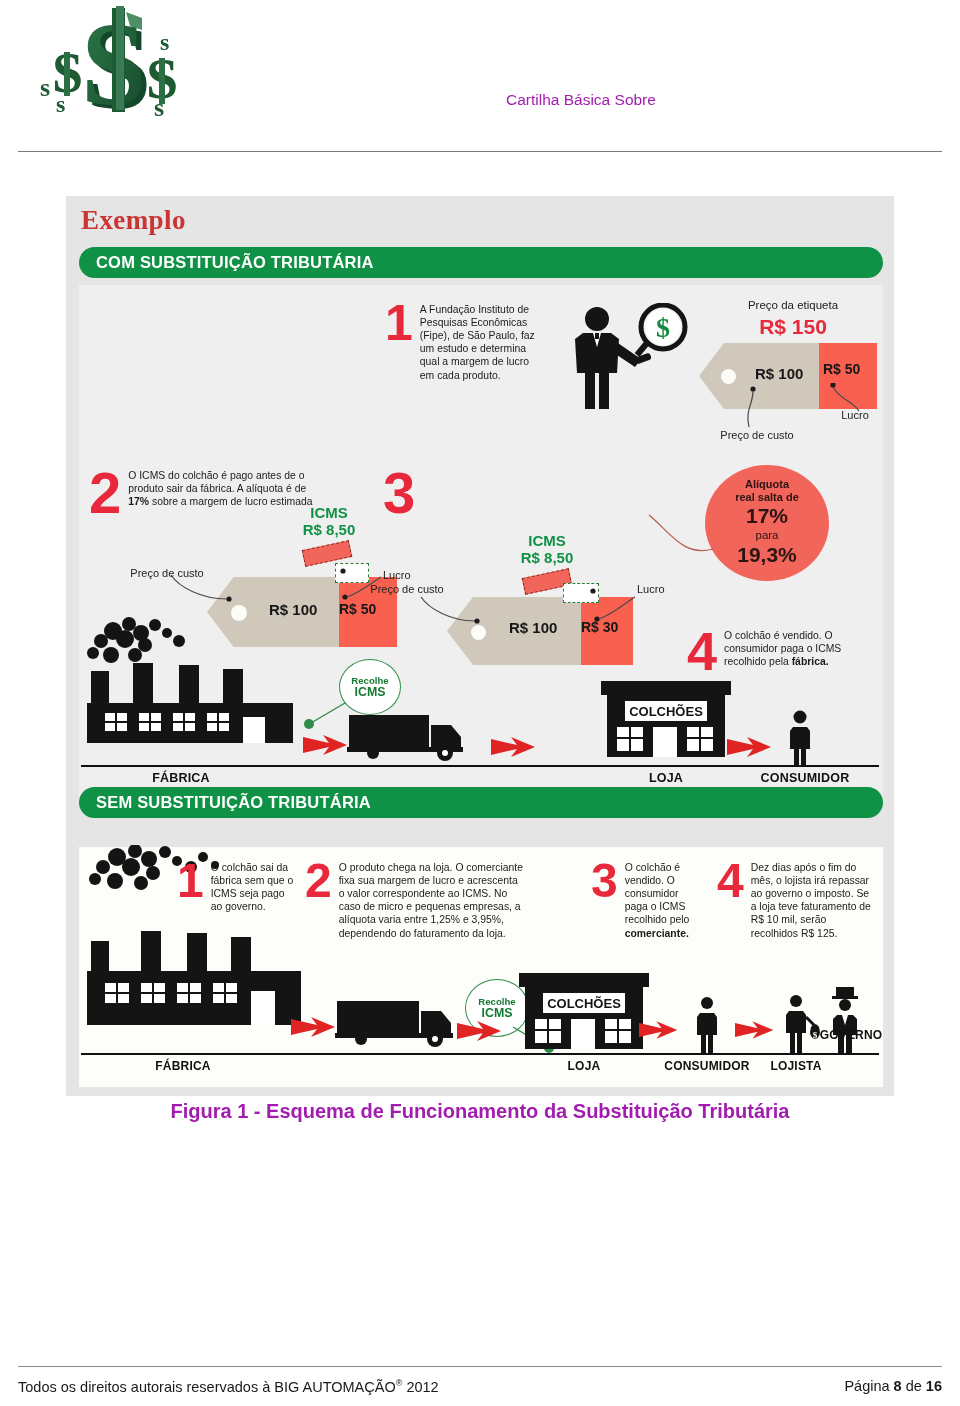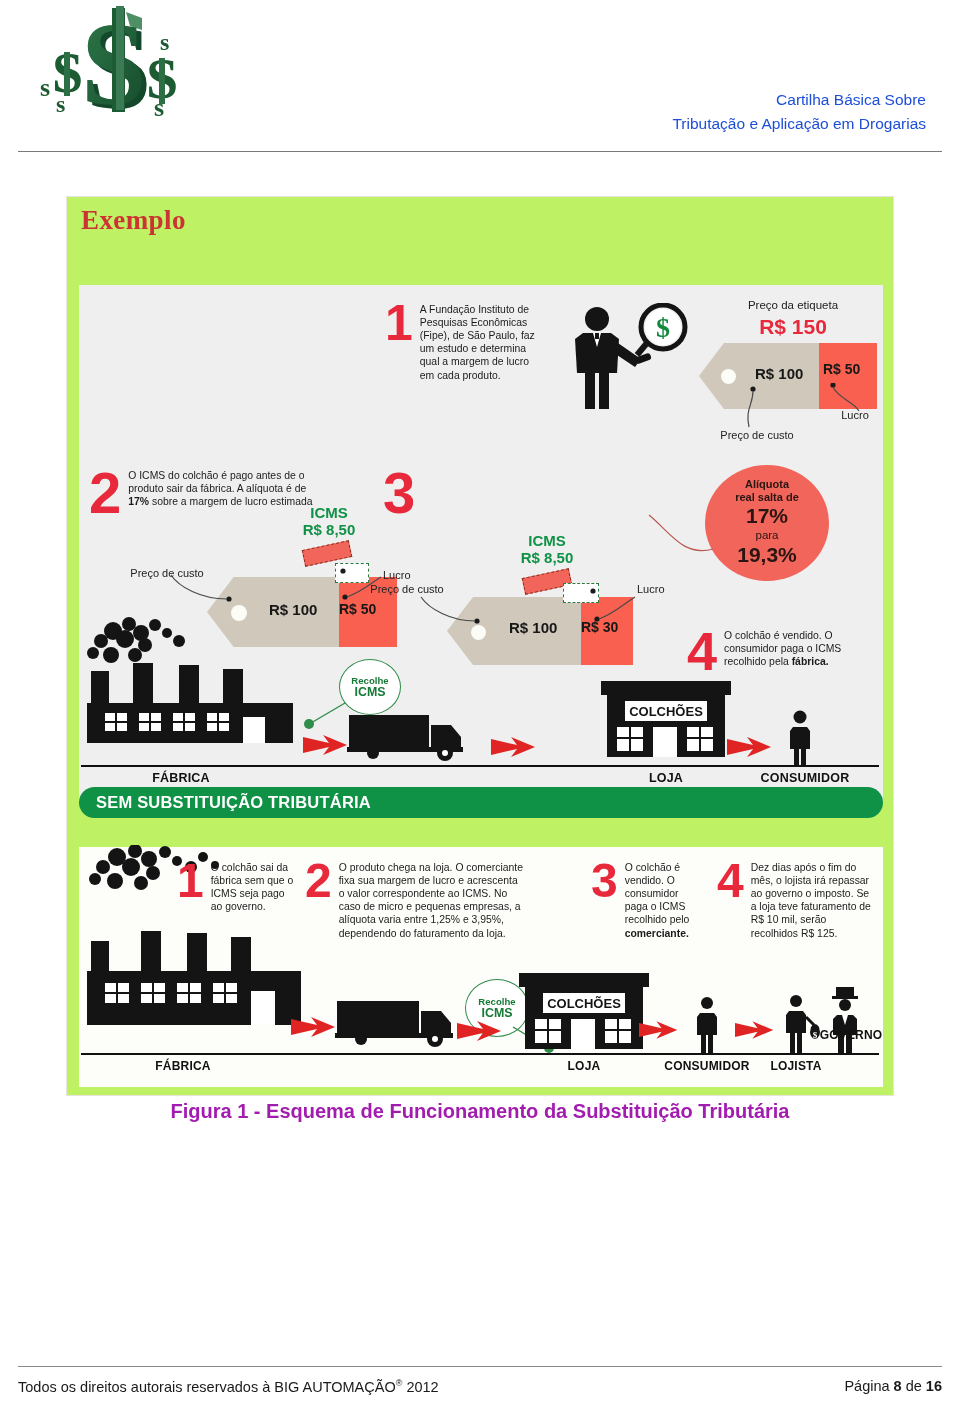--- a/index.html
+++ b/index.html
@@ -25,43 +25,43 @@
   .logo-wrap {
     position: absolute;
     left: 34px; top: 4px;
     width: 170px; height: 138px;
   }
   .logo-wrap svg { display: block; }
   .header-title {
     position: absolute;
     right: 34px; top: 88px;
     width: 420px;
-    text-align: right;
+    text-align: left;
     font-size: 15.5px;
     line-height: 1.55;
-    color: #1d4ed8;
+    color: #a21caf;
   }
   .header-rule {
     position: absolute;
     left: 18px; top: 151px;
     width: 924px; height: 0;
     border-top: 1.4px solid #7a7a7a;
   }
 
   
   .figure-block {
     position: absolute;
     left: 66px; top: 196px;
     width: 828px; height: 900px;
   }
   .info {
     position: absolute;
     left: 0; top: 0;
     width: 828px; height: 900px;
-    background: #bef264;
+    background: #e5e5e5;
     border: 1px solid #e6e4dd;
     box-sizing: border-box;
     overflow: hidden;
   }
   .exemplo {
     position: absolute;
     left: 14px; top: 8px;
     font-family: "Liberation Serif", serif;
     font-weight: bold;
     font-size: 27px;
@@ -302,31 +302,31 @@
 
       <text x="6" y="92" font-family="'Liberation Serif', serif" font-size="26" font-weight="bold" fill="#1d5c33">s</text>
       <text x="22" y="108" font-family="'Liberation Serif', serif" font-size="24" font-weight="bold" fill="#1d5c33">s</text>
       <text x="126" y="46" font-family="'Liberation Serif', serif" font-size="24" font-weight="bold" fill="#1d5c33">s</text>
       <text x="120" y="112" font-family="'Liberation Serif', serif" font-size="26" font-weight="bold" fill="#1d5c33">s</text>
     </svg>
   </div>
 
   <div class="header-title">
     <div>Cartilha Básica Sobre</div>
-    <div>Tributação e Aplicação em Drogarias</div>
   </div>
 
   <div class="header-rule"></div>
 </div>
 
 <div class="figure-block">
   <div class="info">
 
     <div class="exemplo">Exemplo</div>
 
+    <div class="band com">COM SUBSTITUIÇÃO TRIBUTÁRIA</div>
     <div class="panel-com"></div>
 
 
     <div class="step" style="left:318px; top:106px; width:160px;">
       <span class="num" style="font-size:50px;">1</span>
       <span class="txt">A Fundação Instituto de Pesquisas Econômicas (Fipe), de São Paulo, faz um estudo e determina qual a margem de lucro em cada produto.</span>
     </div>
 
     <div class="sil" style="left:496px; top:106px;">
       <svg width="130" height="112" viewBox="0 0 130 112">

